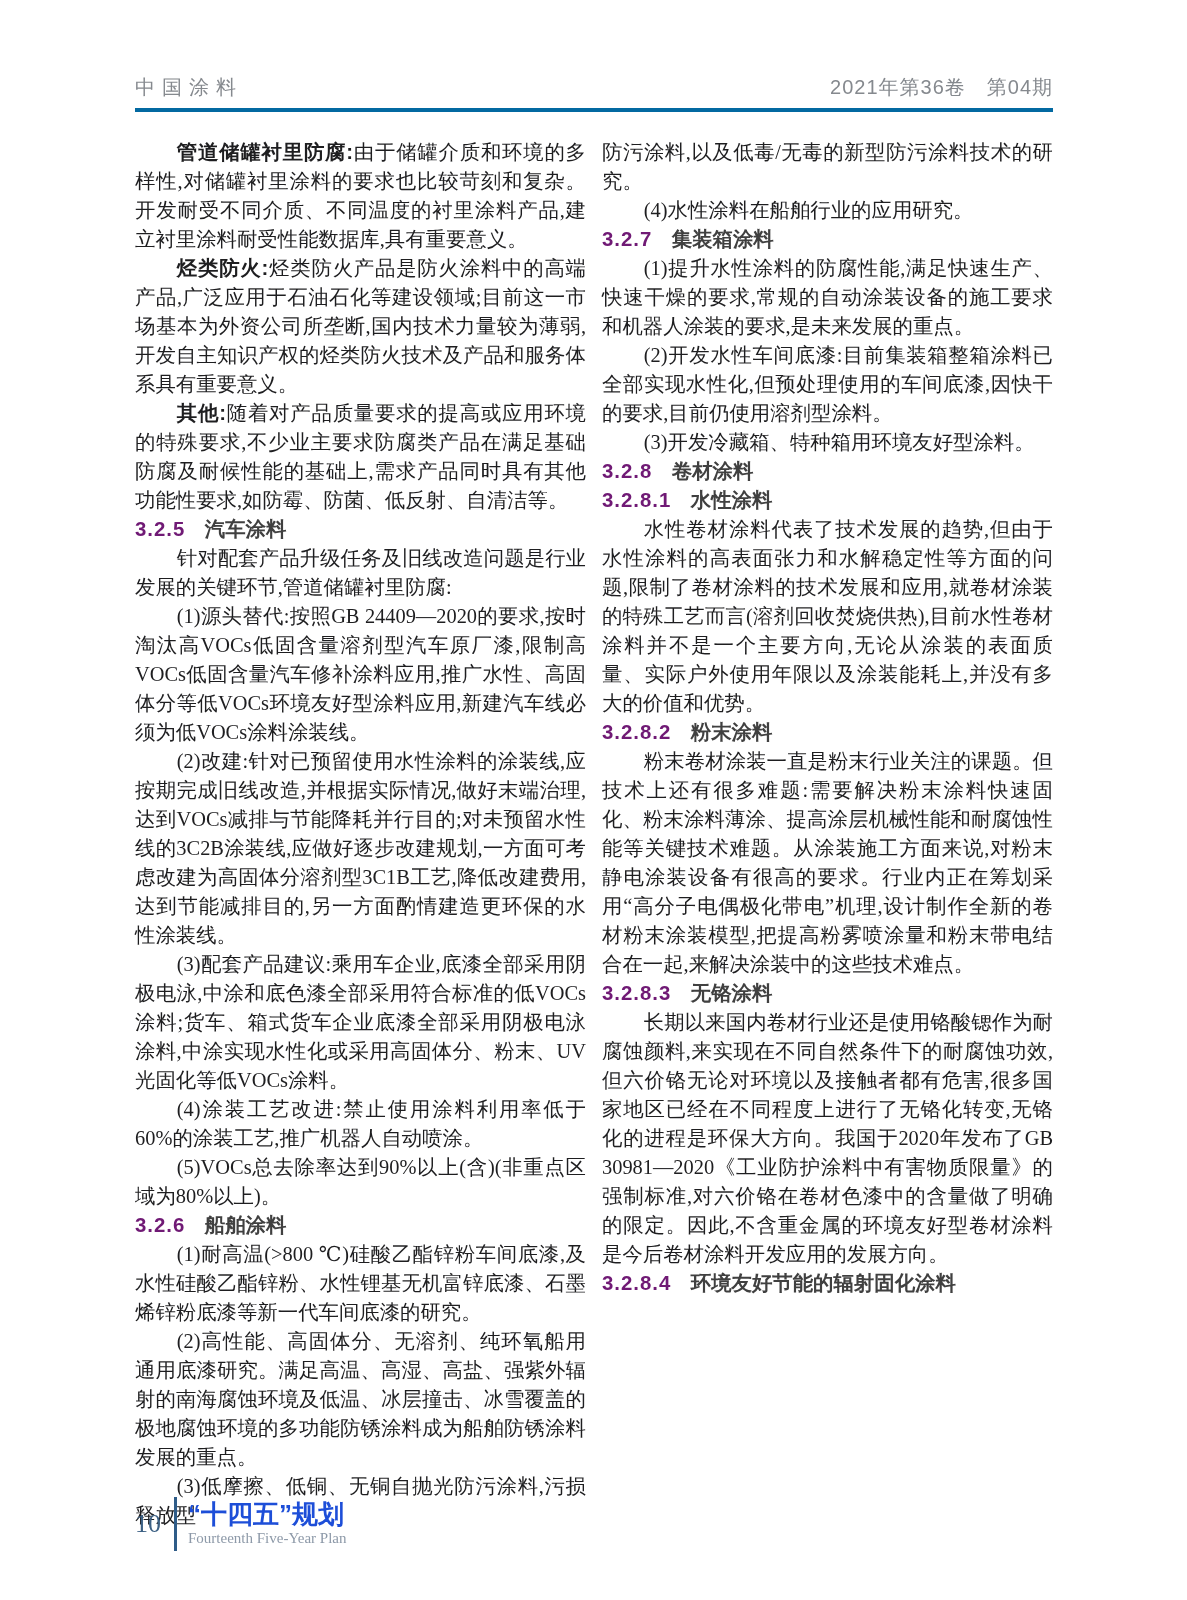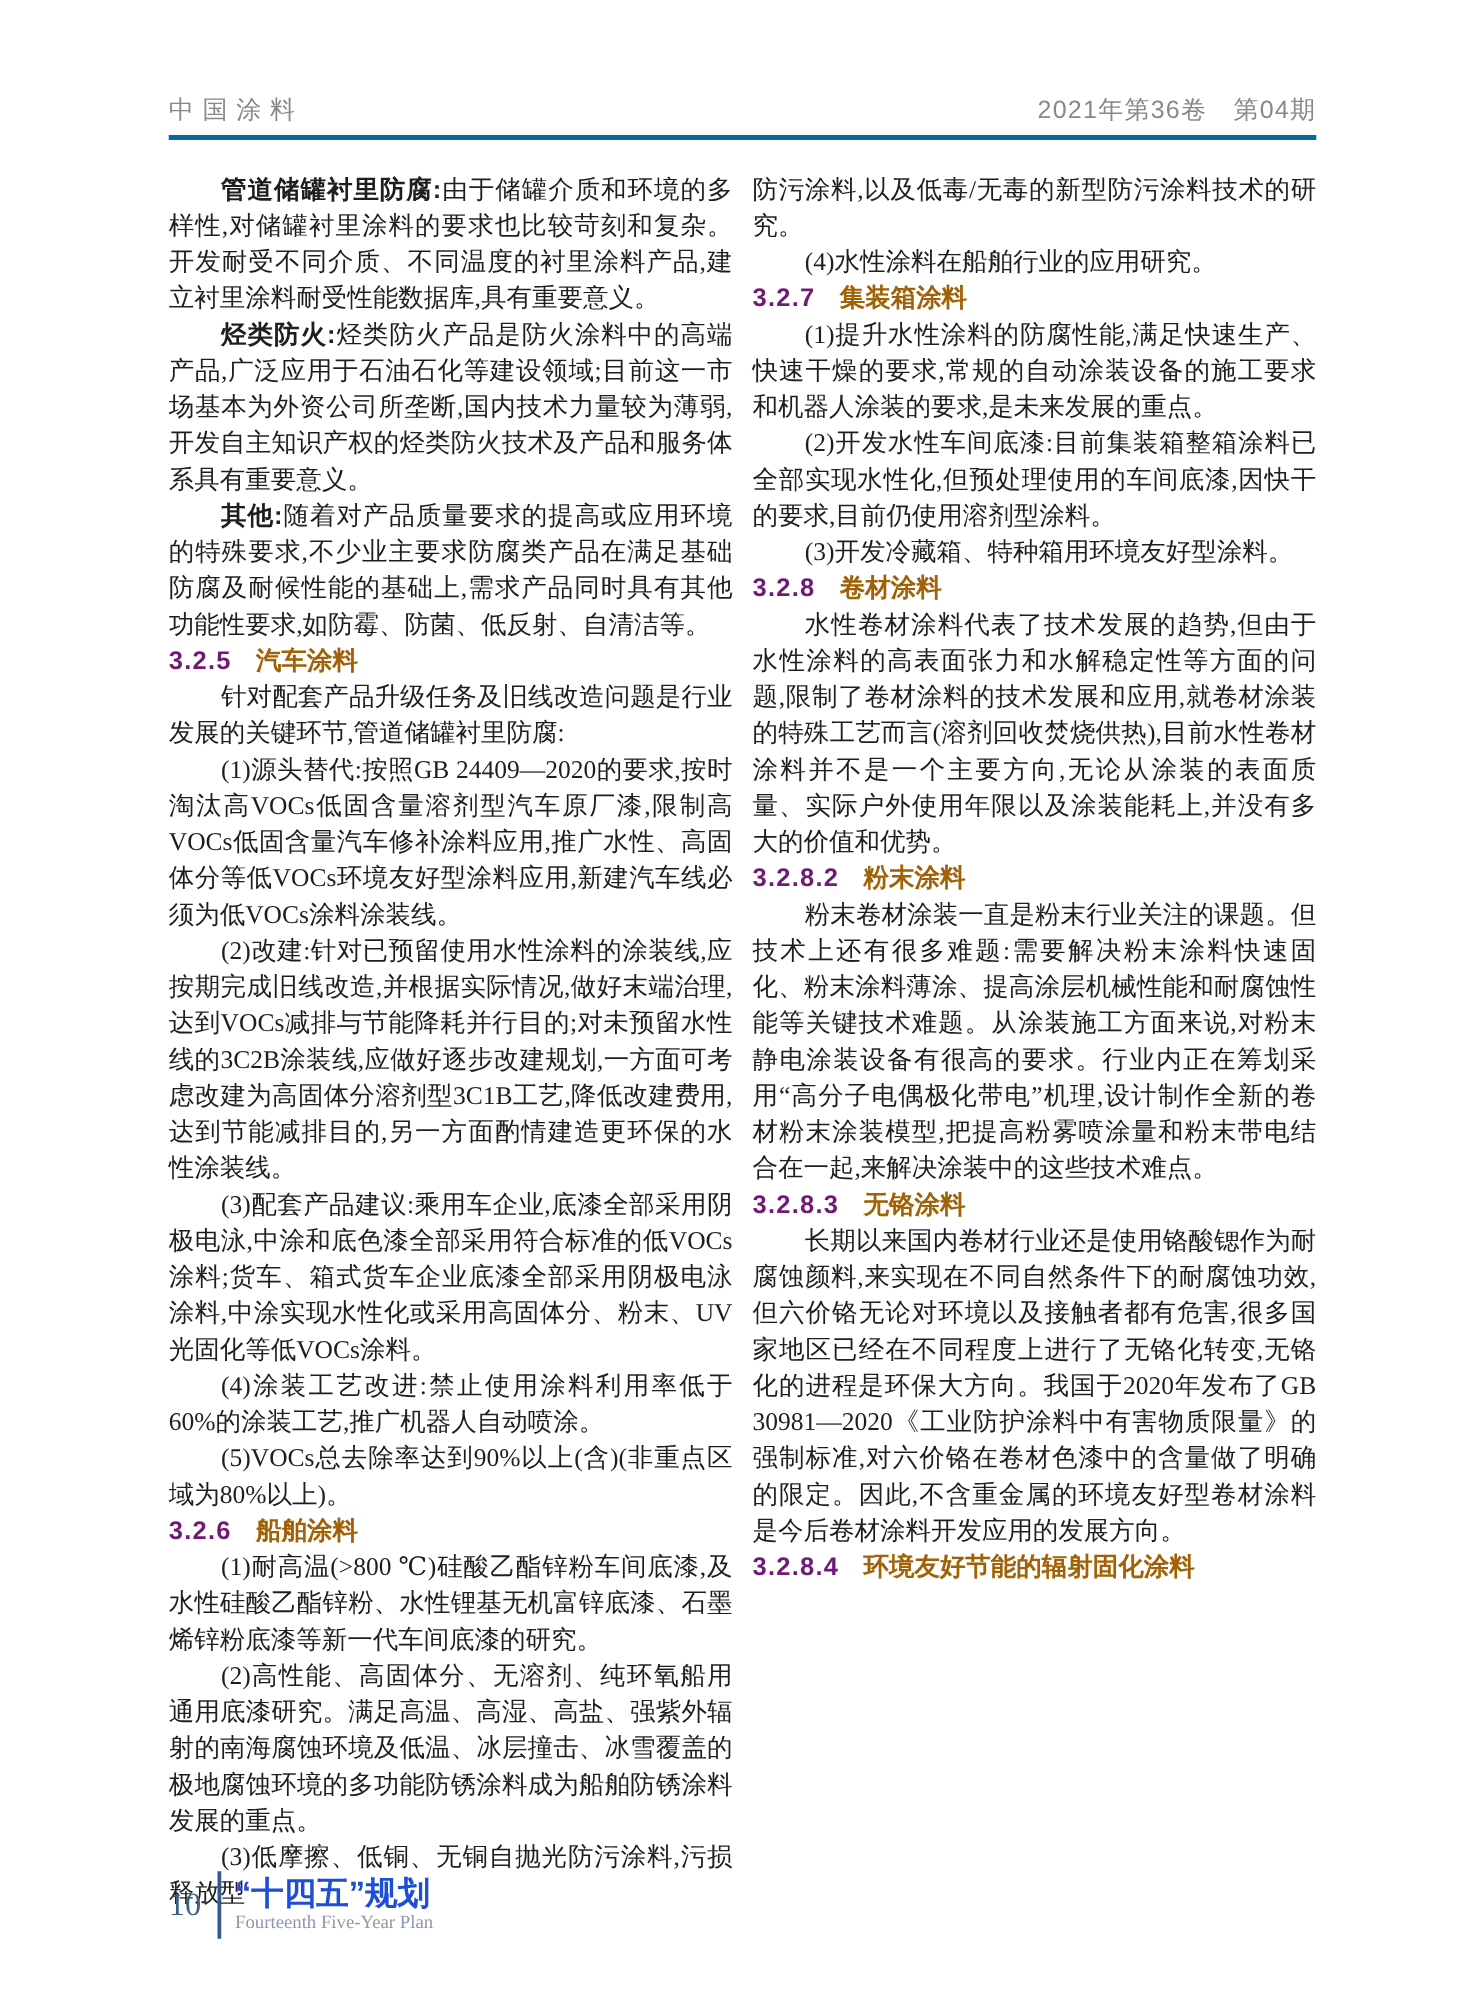--- a/index.html
+++ b/index.html
@@ -33,21 +33,21 @@
   .para.no-indent{text-indent:0;}
   .lead{
     font-family:Liberation Sans, sans-serif;
     font-weight:bold;
   }
   .heading{
     font-family:"Liberation Sans","DejaVu Sans",sans-serif;
     line-height:29px;white-space:nowrap;
   }
   .h-num{color:#701a75;font-weight:bold;letter-spacing:1px;}
-  .h-title{font-weight:bold;margin-left:0.95em;color:#a16207;}
+  .h-title{font-weight:bold;margin-left:0.95em;color:#404040;}
   
   .page-footer{
     position:absolute;left:135px;top:1497px;
     display:flex;align-items:center;
   }
   .page-num{
     font-family:"Liberation Serif","DejaVu Serif",serif;
     font-size:26px;color:#3c6084;margin-right:13px;
   }
   .footer-bar{
@@ -88,20 +88,21 @@
       <p class="para">(3)低摩擦、低铜、无铜自抛光防污涂料,污损释放型</p>
     </div>
   <div class="col" id="col-right">
       <p class="para no-indent">防污涂料,以及低毒/无毒的新型防污涂料技术的研究。</p>
       <p class="para">(4)水性涂料在船舶行业的应用研究。</p>
       <div class="heading"><span class="h-num">3.2.7</span><span class="h-title">集装箱涂料</span></div>
       <p class="para">(1)提升水性涂料的防腐性能,满足快速生产、快速干燥的要求,常规的自动涂装设备的施工要求和机器人涂装的要求,是未来发展的重点。</p>
       <p class="para">(2)开发水性车间底漆:目前集装箱整箱涂料已全部实现水性化,但预处理使用的车间底漆,因快干的要求,目前仍使用溶剂型涂料。</p>
       <p class="para">(3)开发冷藏箱、特种箱用环境友好型涂料。</p>
       <div class="heading"><span class="h-num">3.2.8</span><span class="h-title">卷材涂料</span></div>
+      <div class="heading"><span class="h-num">3.2.8.1</span><span class="h-title">水性涂料</span></div>
       <p class="para">水性卷材涂料代表了技术发展的趋势,但由于水性涂料的高表面张力和水解稳定性等方面的问题,限制了卷材涂料的技术发展和应用,就卷材涂装的特殊工艺而言(溶剂回收焚烧供热),目前水性卷材涂料并不是一个主要方向,无论从涂装的表面质量、实际户外使用年限以及涂装能耗上,并没有多大的价值和优势。</p>
       <div class="heading"><span class="h-num">3.2.8.2</span><span class="h-title">粉末涂料</span></div>
       <p class="para">粉末卷材涂装一直是粉末行业关注的课题。但技术上还有很多难题:需要解决粉末涂料快速固化、粉末涂料薄涂、提高涂层机械性能和耐腐蚀性能等关键技术难题。从涂装施工方面来说,对粉末静电涂装设备有很高的要求。行业内正在筹划采用“高分子电偶极化带电”机理,设计制作全新的卷材粉末涂装模型,把提高粉雾喷涂量和粉末带电结合在一起,来解决涂装中的这些技术难点。</p>
       <div class="heading"><span class="h-num">3.2.8.3</span><span class="h-title">无铬涂料</span></div>
       <p class="para">长期以来国内卷材行业还是使用铬酸锶作为耐腐蚀颜料,来实现在不同自然条件下的耐腐蚀功效,但六价铬无论对环境以及接触者都有危害,很多国家地区已经在不同程度上进行了无铬化转变,无铬化的进程是环保大方向。我国于2020年发布了GB 30981—2020《工业防护涂料中有害物质限量》的强制标准,对六价铬在卷材色漆中的含量做了明确的限定。因此,不含重金属的环境友好型卷材涂料是今后卷材涂料开发应用的发展方向。</p>
       <div class="heading"><span class="h-num">3.2.8.4</span><span class="h-title">环境友好节能的辐射固化涂料</span></div>
     </div>
 </div>
 
 <div class="page-footer">

